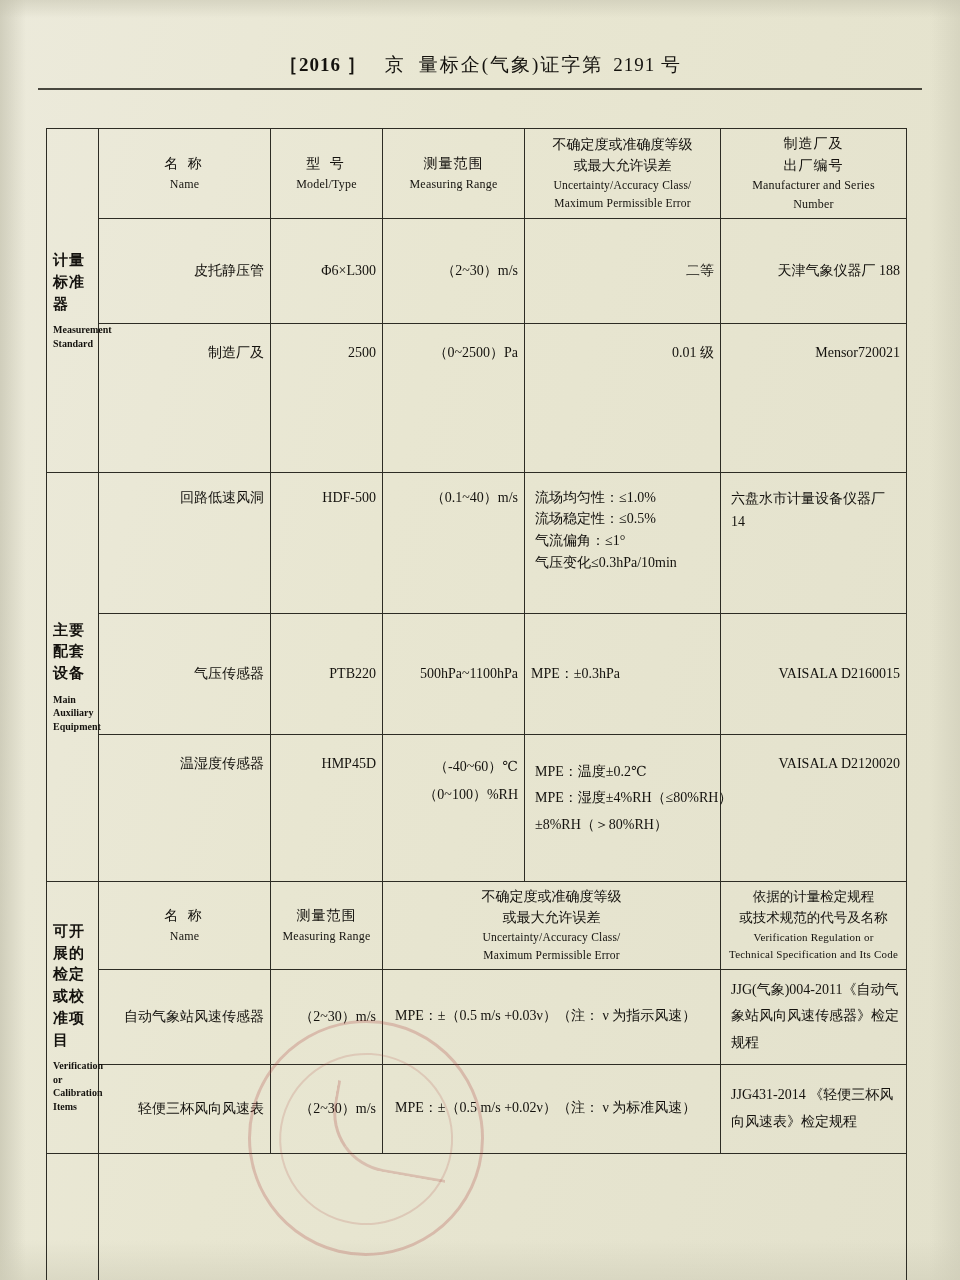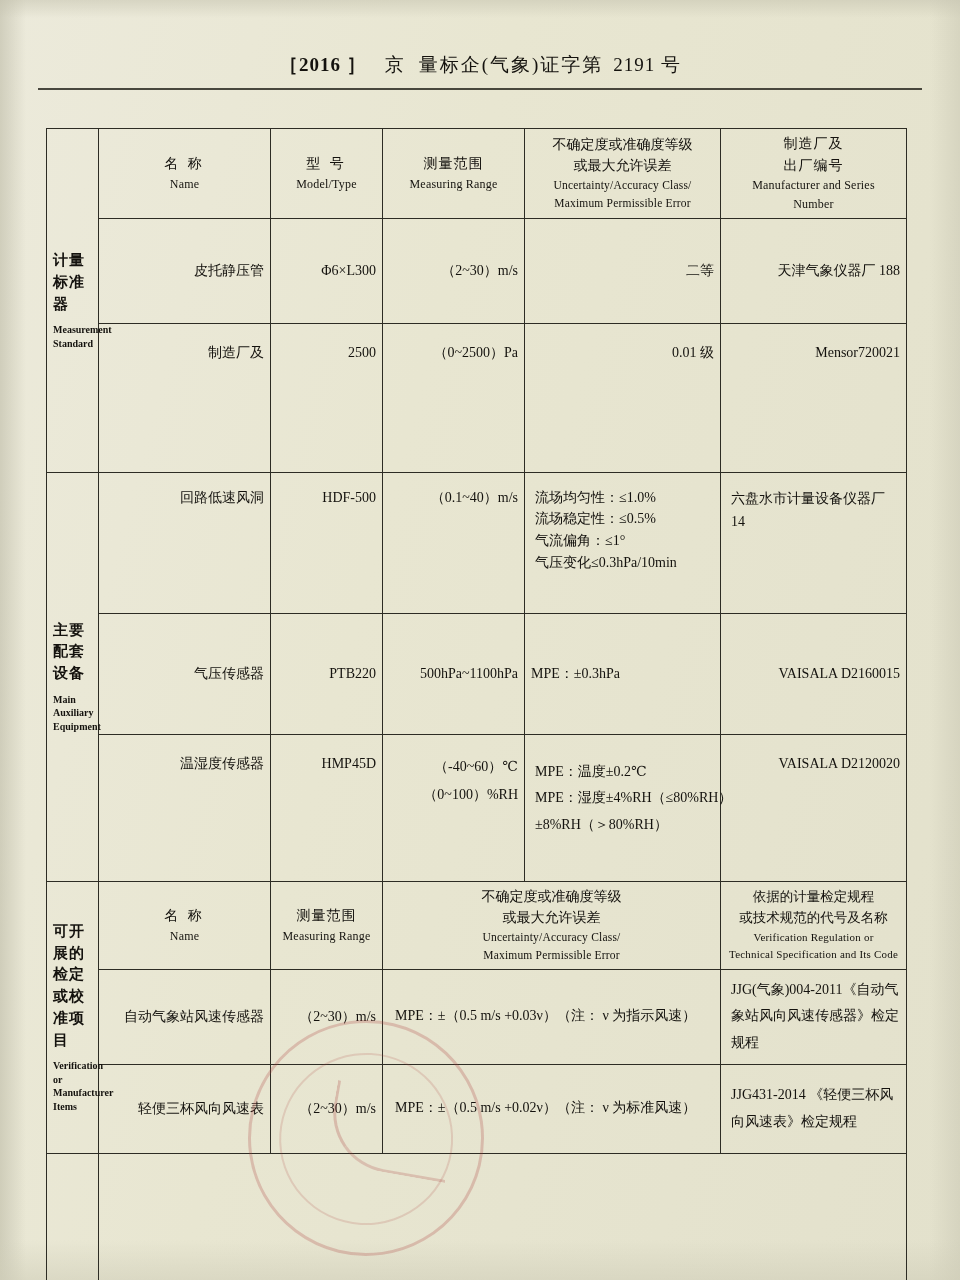--- a/index.html
+++ b/index.html
@@ -275,21 +275,21 @@
         <div>MPE：温度±0.2℃</div>
         <div>MPE：湿度±4%RH（≤80%RH）</div>
         <div>±8%RH（＞80%RH）</div>
       </td>
       <td class="c-center small" style="vertical-align:top;padding-top:18px">VAISALA  D2120020</td>
     </tr>
 
     <tr>
       <td class="vert-head" rowspan="3">
         <span class="vert-cn">可开展的检定或校准项目</span>
-        <span class="vert-en">Verification or Manufacturer Items</span>
+        <span class="vert-en">Verification or Calibration Items</span>
       </td>
       <td class="colhead" style="height:76px">
         <span class="cn">名  称</span>
         <span class="en">Name</span>
       </td>
       <td class="colhead">
         <span class="cn" style="letter-spacing:1px">测量范围</span>
         <span class="en">Measuring Range</span>
       </td>
       <td class="colhead" colspan="2">

